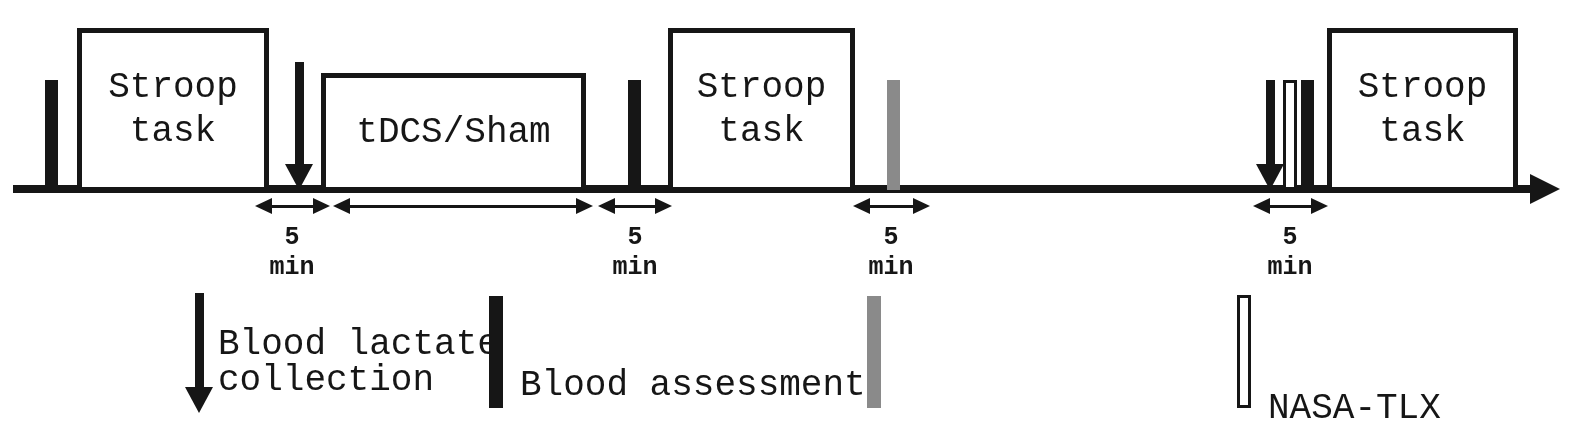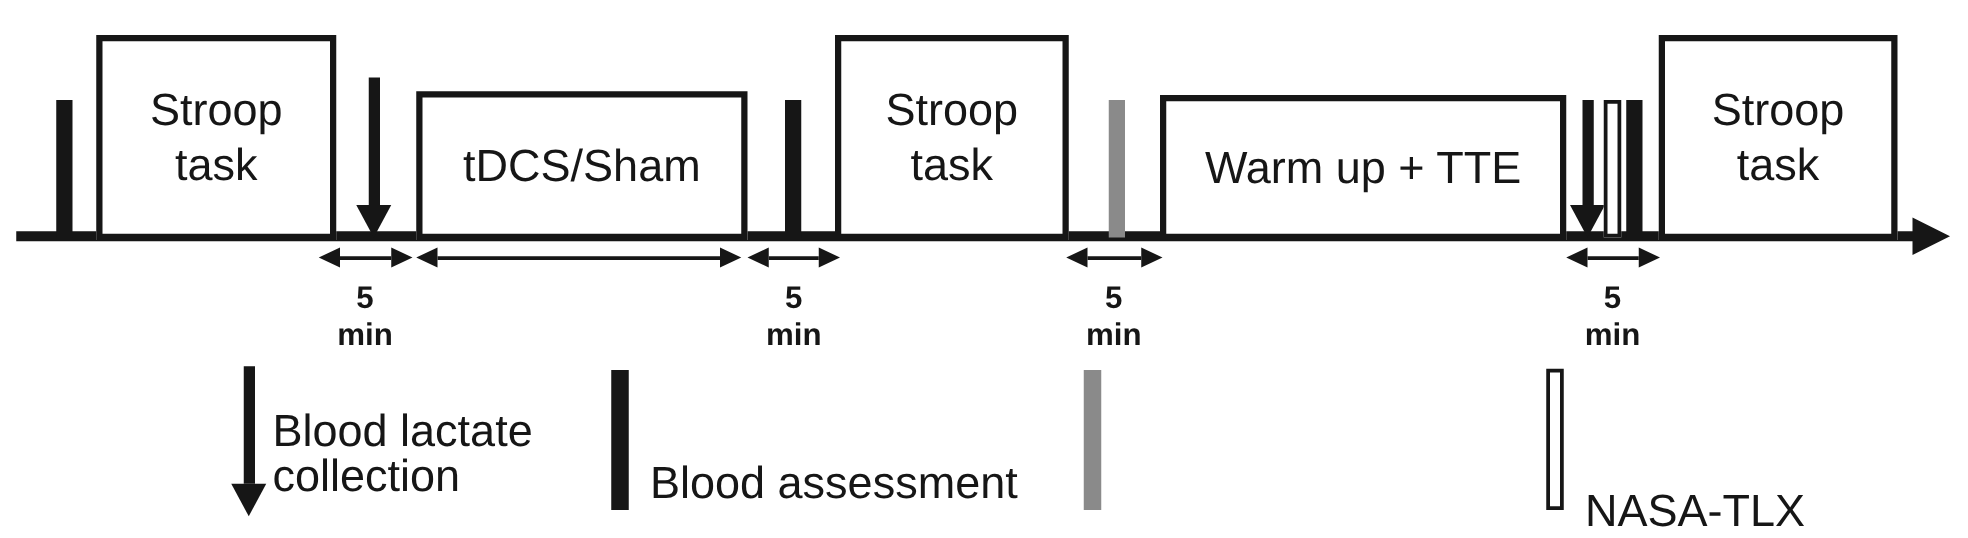--- a/index.html
+++ b/index.html
@@ -4,21 +4,21 @@
 <style>
   :root{
     --ink:#161616;
     --gray:#8a8a8a;
   }
   html,body{margin:0;padding:0;background:#ffffff;}
   #canvas{
     position:relative;
     width:1574px;height:430px;
     background:#ffffff;
-    font-family:Liberation Sans, sans-serif;
+    font-family:Liberation Mono, monospace;
     color:var(--ink);
     overflow:hidden;
   }
   .abs{position:absolute;}
 
   
   .timeline-line{background:var(--ink);height:8px;}
   .tri-right{
     width:0;height:0;
     border-top:15px solid transparent;
@@ -111,32 +111,29 @@
 
   <div class="abs marker marker-white" style="left:1283px;top:80px;height:110px;"></div>
 
   <div class="abs marker marker-black" style="left:1301px;top:80px;height:110px;"></div>
 
   <div class="abs task-box" style="left:77px;top:28px;width:192px;height:164px;">
     <span>Stroop
 task</span>
   </div>
 
-  <div class="abs task-box" style="left:333px;top:73px;width:265px;height:119px;">
+  <div class="abs task-box" style="left:321px;top:73px;width:265px;height:119px;">
     <span>tDCS/Sham</span>
   </div>
 
   <div class="abs task-box" style="left:668px;top:28px;width:187px;height:164px;">
     <span>Stroop
 task</span>
   </div>
 
-  <div class="abs task-box" style="left:928px;top:76px;width:325px;height:116px;">
-    <span>Warm up + TTE</span>
-  </div>
 
   <div class="abs task-box" style="left:1327px;top:28px;width:191px;height:164px;">
     <span>Stroop
 task</span>
   </div>
 
   <div class="abs dim-arrow" style="left:255px;top:197px;width:75px;">
     <div class="dh-l"></div>
     <div class="dline"></div>
     <div class="dh-r"></div>

